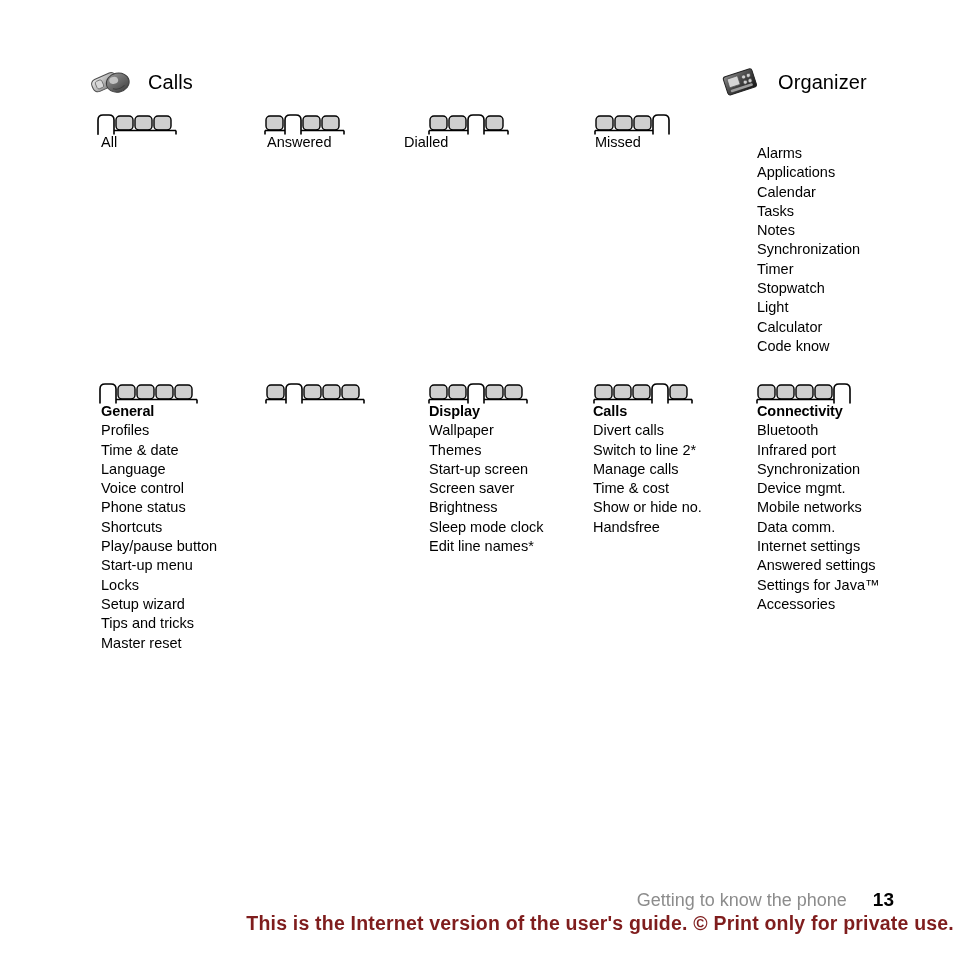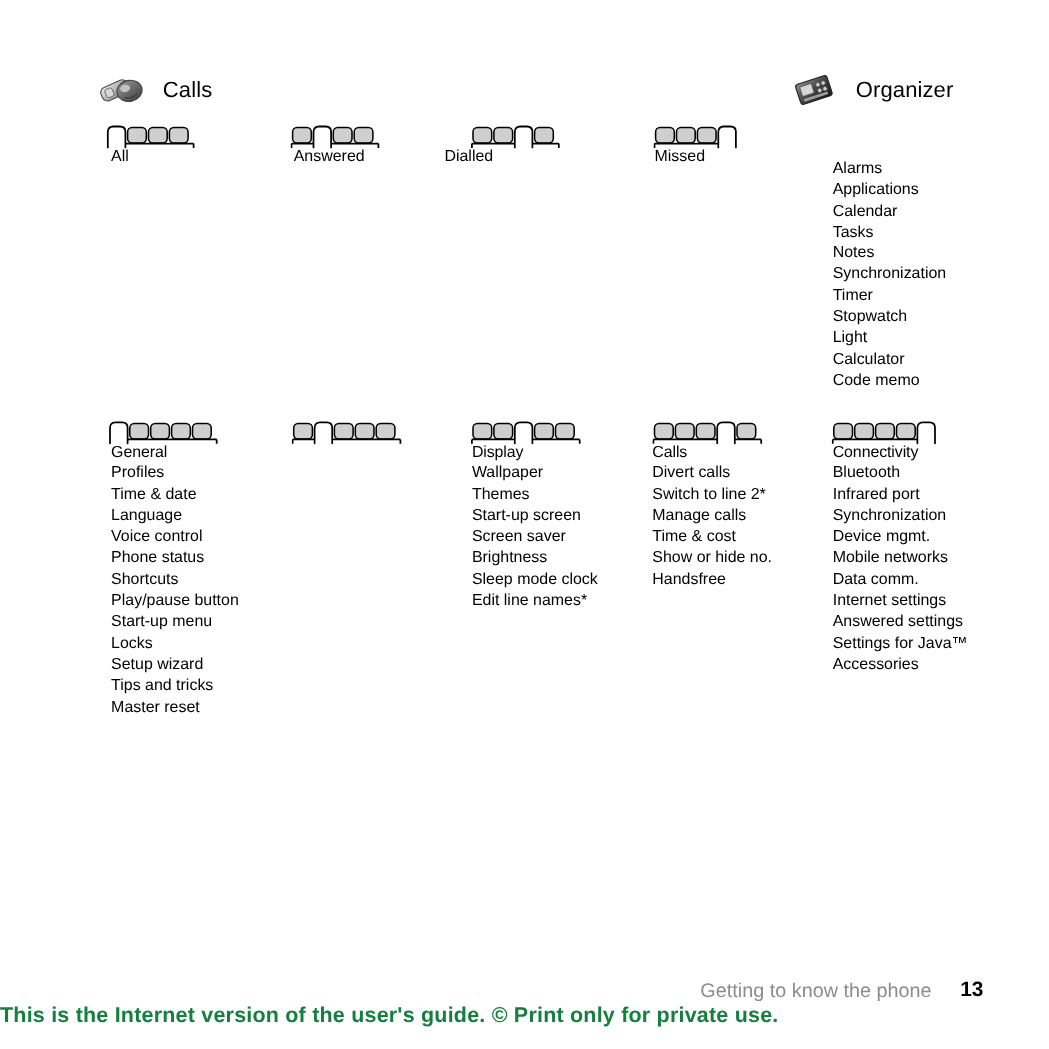--- a/index.html
+++ b/index.html
@@ -52,21 +52,21 @@
   .tabstrip svg { display: block; }
 
   
   .menu-col {
     position: absolute;
     font-size: 14.5px;
     line-height: 19.3px;
     color: #000;
   }
   .menu-col .col-head {
-    font-weight: normal;
+    font-weight: bold;
     font-size: 14.5px;
     letter-spacing: -0.1px;
   }
   .menu-col .m-item {
     font-weight: normal;
     white-space: nowrap;
   }
 
   
   .plain-list {
@@ -118,22 +118,22 @@
   .footer-pagenum {
     color: #000;
     font-size: 19px;
     font-weight: bold;
   }
   .footer-notice {
     position: absolute;
     left: 0;
     right: 0;
     top: 912px;
-    text-align: left;
-    color: #15803d;
+    text-align: right;
+    color: #7f1d1d;
     font-size: 19.5px;
     font-weight: bold;
     letter-spacing: 0.2px;
   }
 </style>
 </head>
 <body>
 
 <div class="page">
 
@@ -249,21 +249,21 @@
     <div class="m-item">Alarms</div>
     <div class="m-item">Applications</div>
     <div class="m-item">Calendar</div>
     <div class="m-item">Tasks</div>
     <div class="m-item">Notes</div>
     <div class="m-item">Synchronization</div>
     <div class="m-item">Timer</div>
     <div class="m-item">Stopwatch</div>
     <div class="m-item">Light</div>
     <div class="m-item">Calculator</div>
-    <div class="m-item">Code memo</div>
+    <div class="m-item">Code know</div>
   </div>
 
 
   <div class="tabstrip" style="left:98px; top:381px;">
     <svg width="104" height="24" viewBox="0 0 104 24" aria-hidden="true">
       <path d="M2 22 L2 8 Q2 3 7 3 L13 3 Q18 3 18 8 L18 22" fill="#ffffff" stroke="#000" stroke-width="1.6" stroke-linejoin="round" stroke-linecap="round"></path>
       <rect x="20" y="4" width="17" height="14" rx="4" fill="#cfcfcf" stroke="#000" stroke-width="1.4"></rect>
       <rect x="39" y="4" width="17" height="14" rx="4" fill="#cfcfcf" stroke="#000" stroke-width="1.4"></rect>
       <rect x="58" y="4" width="17" height="14" rx="4" fill="#cfcfcf" stroke="#000" stroke-width="1.4"></rect>
       <rect x="77" y="4" width="17" height="14" rx="4" fill="#cfcfcf" stroke="#000" stroke-width="1.4"></rect>

